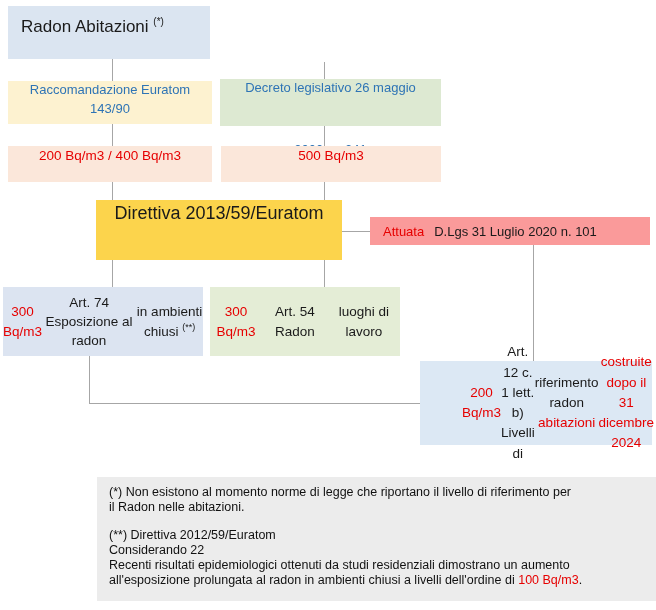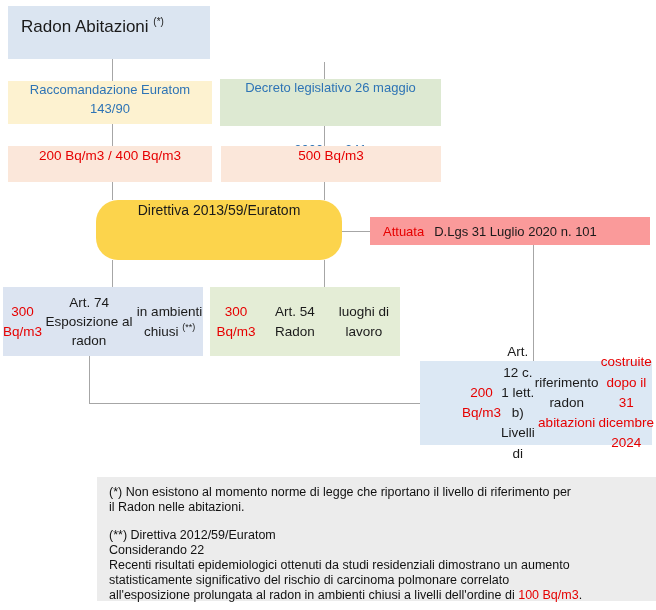--- a/index.html
+++ b/index.html
@@ -14,21 +14,21 @@
 
   .title-box{background:var(--light-blue,#dbe5f1);font-size:17px;color:#1a1a1a;padding:10px 0 0 13px;}
   .title-box.green{background:var(--light-green,#dde9d2);}
   .title-box sup{font-size:10px;}
 
   .mid-box{display:flex;flex-direction:column;align-items:center;
     text-align:center;font-size:13px;line-height:1.45;}
   .cream{background:var(--cream,#fdf2d0);color:var(--blue-text,#2e74b5);}
   .greenfill{background:var(--light-green,#dde9d2);color:var(--blue-text,#2e74b5);gap:43px;}
   .pinkfill{background:var(--light-pink,#fbe7da);color:var(--red-text,#e60000);font-size:13.5px;}
-  .yellowfill{background:var(--yellow,#fcd44c);color:#1a1a1a;font-size:14px;border-radius:22px;}
+  .yellowfill{background:var(--yellow,#fcd44c);color:#1a1a1a;font-size:18px;}
   .salmonfill{background:var(--salmon,#fa9a9a);color:#1a1a1a;font-size:13px;
     display:flex;align-items:center;padding-left:13px;}
   .salmonfill .red{color:var(--red-text,#e60000);margin-right:10px;}
 
   .law-box{display:flex;flex-direction:row;align-items:center;justify-content:center;
     text-align:center;font-size:13.5px;line-height:1.42;color:#1a1a1a;}
   .law-box .red{color:var(--red-text,#e60000);}
   .law-box.bluefill{background:var(--light-blue2,#dce4f1);}
   .law-box.greenfill2{background:var(--light-green2,#e4edd6);}
   .law-box.bluefill2{background:var(--light-blue3,#dce8f4);}
@@ -104,17 +104,16 @@
     <div class="red">costruite dopo il 31 dicembre 2024</div>
   </div>
 
   <div class="box footnotes" style="left:97px;top:477px;width:559px;height:124px;">
     <div>(*) Non esistono al momento norme di legge che riportano il livello di riferimento per</div>
     <div>il Radon nelle abitazioni.</div>
     <div class="spacer"></div>
     <div>(**) Direttiva 2012/59/Euratom</div>
     <div>Considerando 22</div>
     <div>Recenti risultati epidemiologici ottenuti da studi residenziali dimostrano un aumento</div>
-    <div>statisticamente significativo del rischio di carcinoma polmonare correlato</div>
     <div><span>all'esposizione prolungata al radon in ambienti chiusi a livelli dell'ordine di </span><span class="red">100 Bq/m3</span><span>.</span></div>
   </div>
 
 </div>
 
 </body></html>

